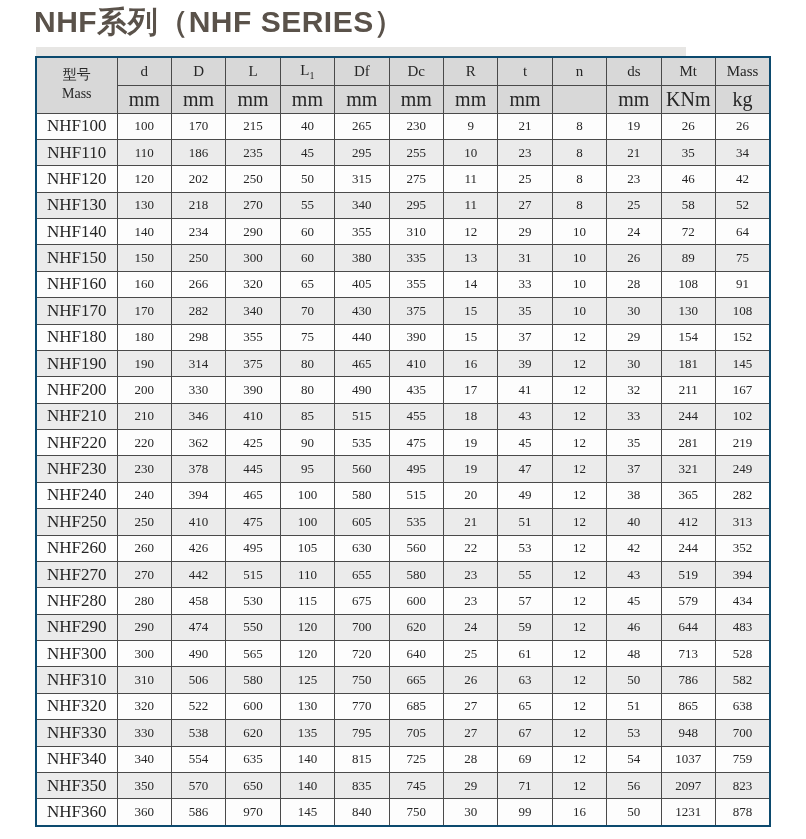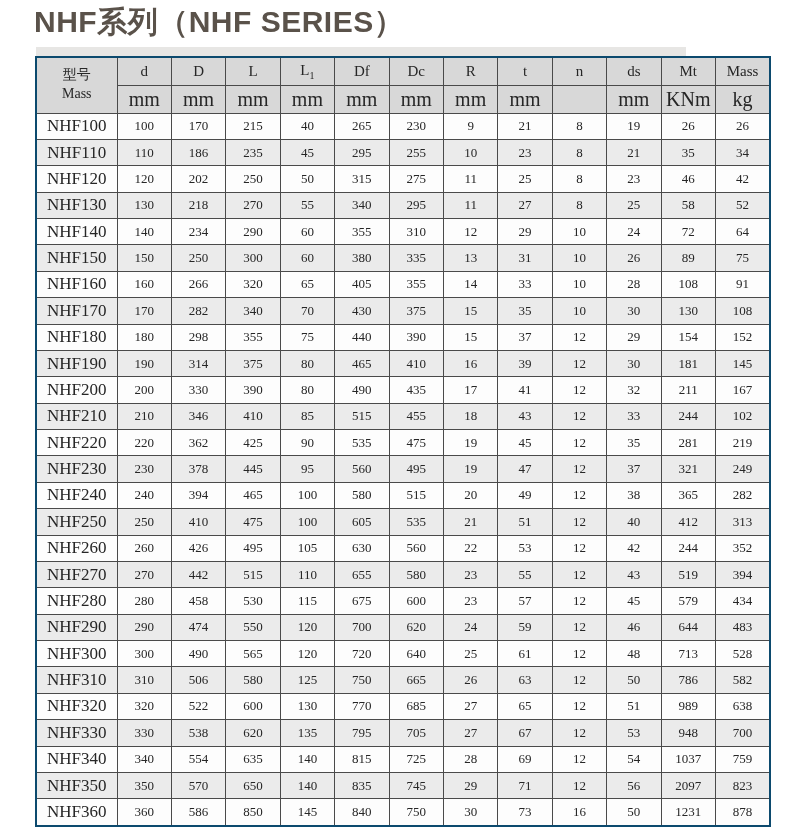--- a/index.html
+++ b/index.html
@@ -454,21 +454,21 @@
           <td>320</td>
           <td>522</td>
           <td>600</td>
           <td>130</td>
           <td>770</td>
           <td>685</td>
           <td>27</td>
           <td>65</td>
           <td>12</td>
           <td>51</td>
-          <td>989</td>
+          <td>865</td>
           <td>638</td>
         </tr>
         <tr class="alt">
           <td class="model-cell">NHF330</td>
           <td>330</td>
           <td>538</td>
           <td>620</td>
           <td>135</td>
           <td>795</td>
           <td>705</td>
@@ -506,26 +506,26 @@
           <td>71</td>
           <td>12</td>
           <td>56</td>
           <td>2097</td>
           <td>823</td>
         </tr>
         <tr>
           <td class="model-cell">NHF360</td>
           <td>360</td>
           <td>586</td>
-          <td>850</td>
+          <td>970</td>
           <td>145</td>
           <td>840</td>
           <td>750</td>
           <td>30</td>
-          <td>73</td>
+          <td>99</td>
           <td>16</td>
           <td>50</td>
           <td>1231</td>
           <td>878</td>
         </tr>
       </tbody>
   </table>
 </div>
 
 </body></html>

